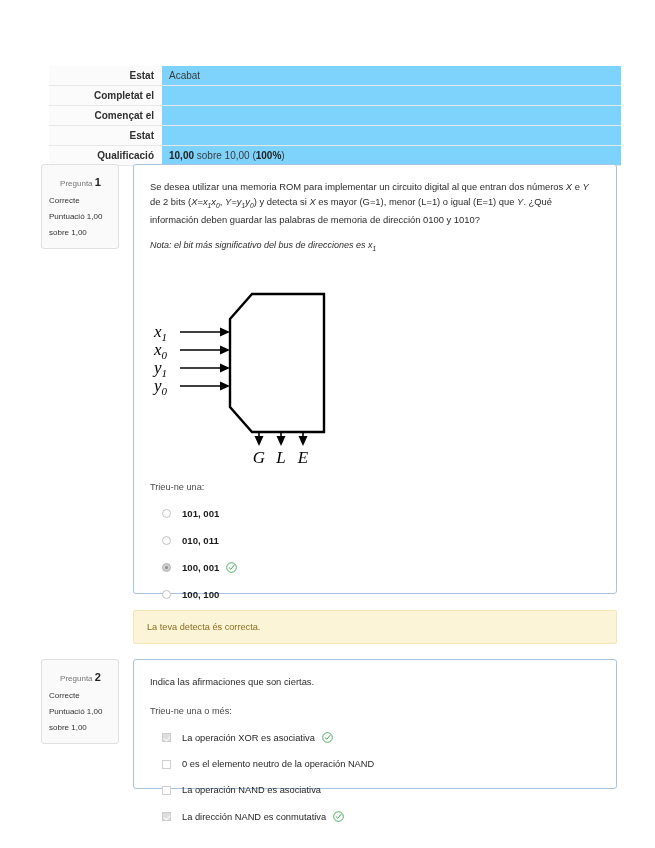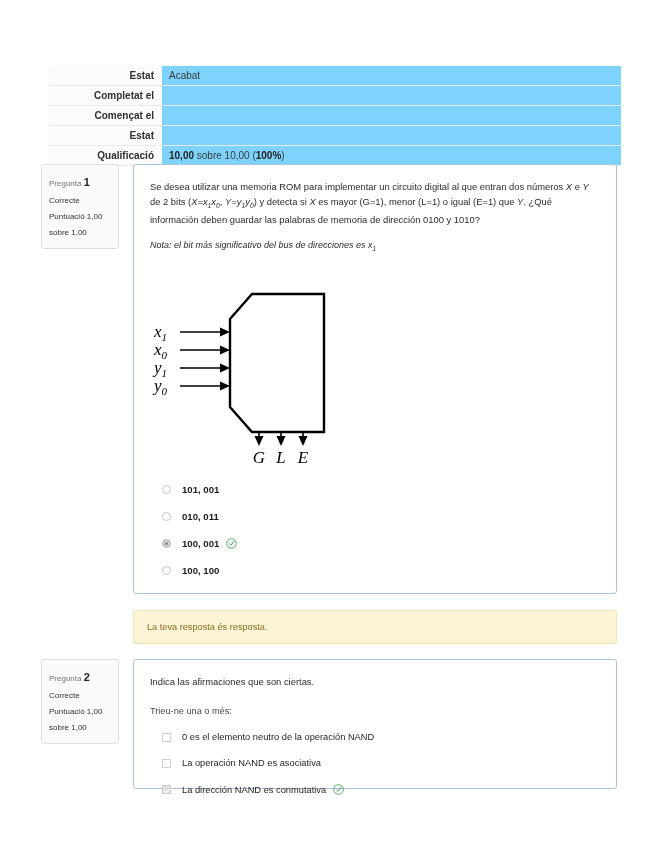--- a/index.html
+++ b/index.html
@@ -61,21 +61,21 @@
     width: 78px;
     background: #fafafa;
     border: 1px solid #e0e0e0;
     border-radius: 3px;
     padding: 7px 6px 8px 7px;
     font-size: 8px;
     color: #444;
     line-height: 1.95;
     box-sizing: border-box;
   }
-  .q-info .qno { color: #777; }
+  .q-info .qno { color: #777; text-align: center; }
   .q-info .qno b {
     color: #222;
     font-size: 11px;
     font-weight: bold;
   }
   .q-info .state { color: #333; }
   .q-info .grade { color: #333; }
 
   .q-content {
     position: absolute;
@@ -277,20 +277,21 @@
         </g>
 
         <g font-family="'Liberation Serif', serif" font-style="italic" font-size="17" fill="#000000" text-anchor="middle">
           <text x="107" y="199">G</text>
           <text x="129" y="199">L</text>
           <text x="151" y="199">E</text>
         </g>
       </svg>
     </div>
 
+    <div class="answer-prompt">Trieu-ne una:</div>
 
     <ul class="opt-list">
       <li class="opt">
         <span class="radio"></span>
         <span>101, 001</span>
       </li>
       <li class="opt">
         <span class="radio"></span>
         <span>010, 011</span>
       </li>
@@ -306,38 +307,48 @@
       </li>
       <li class="opt">
         <span class="radio"></span>
         <span>100, 100</span>
       </li>
     </ul>
   </div>
 </div>
 
 <div class="feedback" style="top:610px;">
-  <span>La teva resposta és resposta.</span>
+  <span>La teva detecta és correcta.</span>
 </div>
 
 <div class="question" id="question-2" style="top:659px; width:576px; height:150px;">
 
   <div class="q-info">
     <div class="qno"><span>Pregunta</span> <b>2</b></div>
     <div class="state">Correcte</div>
     <div class="grade">Puntuació 1,00</div>
     <div class="grade">sobre 1,00</div>
   </div>
 
   <div class="q-content" style="height:130px;">
     <p class="q-text">Indica las afirmaciones que son ciertas.</p>
 
     <div class="answer-prompt" style="margin-top:17px; margin-bottom:12px;">Trieu-ne una o més:</div>
 
     <ul class="opt-list">
+      <li class="opt multi">
+        <span class="chk checked"></span>
+        <span>La operación XOR es asociativa</span>
+        <span class="tick">
+          <svg width="11" height="11" viewBox="0 0 16 16">
+            <circle cx="8" cy="8" r="7" fill="none" stroke="#3aa64c" stroke-width="1.3"></circle>
+            <path d="M4.5 8.2 L7 10.6 L11.6 5" fill="none" stroke="#3aa64c" stroke-width="1.4" stroke-linecap="round" stroke-linejoin="round"></path>
+          </svg>
+        </span>
+      </li>
       <li class="opt multi">
         <span class="chk"></span>
         <span>0 es el elemento neutro de la operación NAND</span>
       </li>
       <li class="opt multi">
         <span class="chk"></span>
         <span>La operación NAND es asociativa</span>
       </li>
       <li class="opt multi">
         <span class="chk checked"></span>

